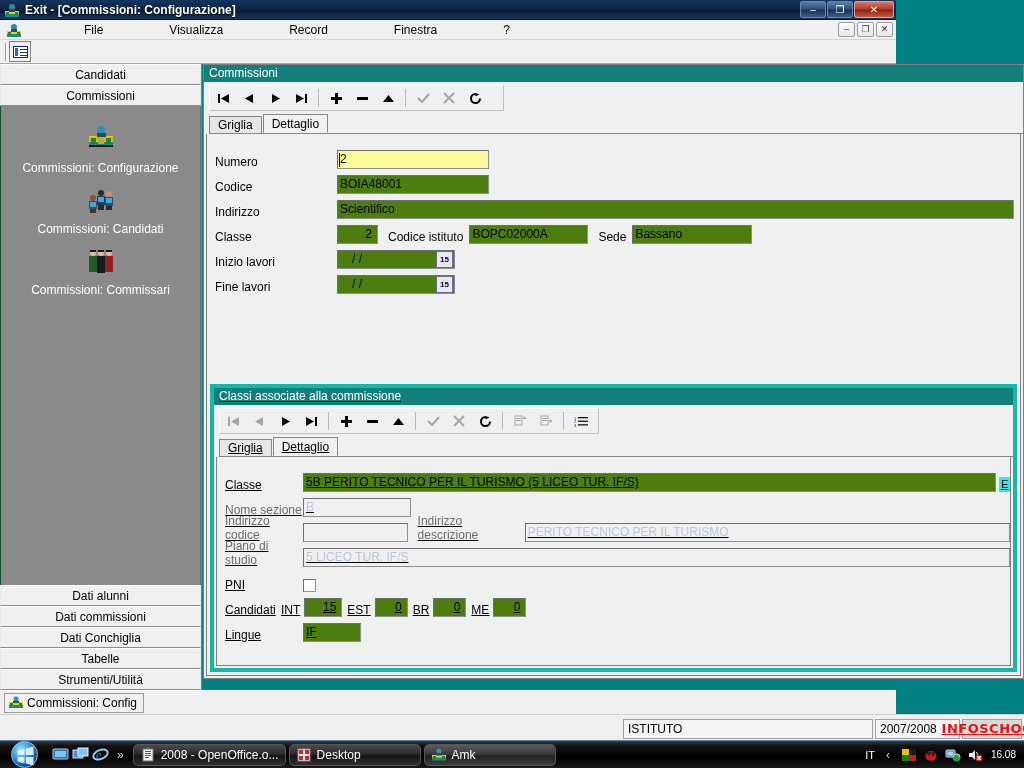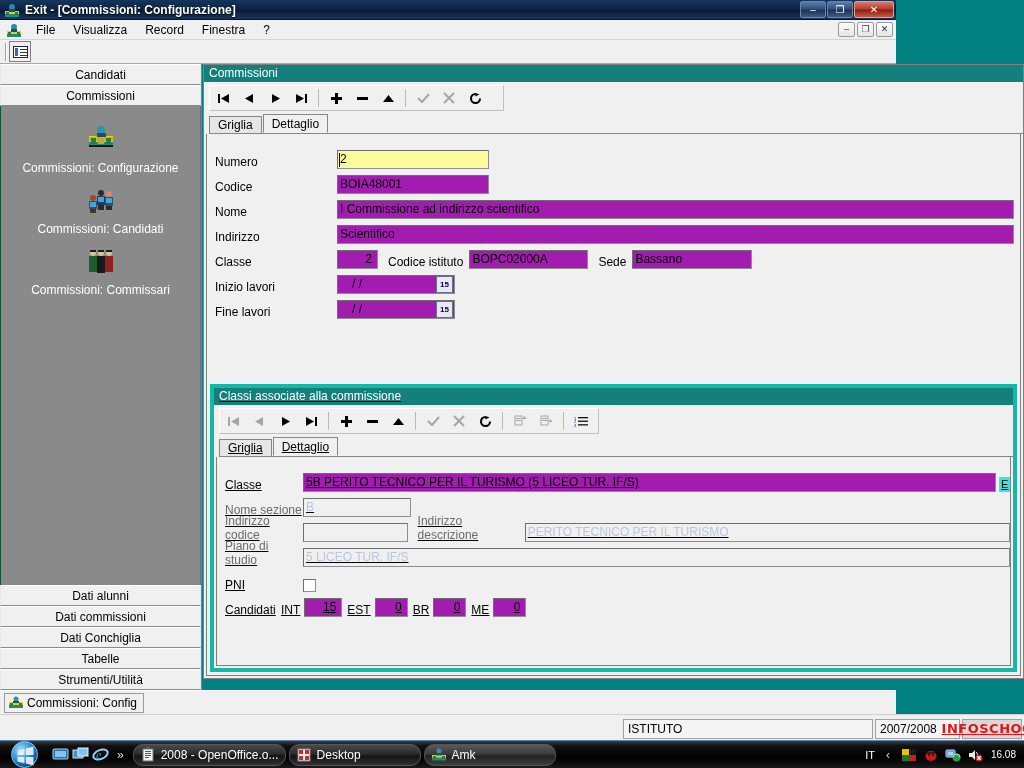--- a/index.html
+++ b/index.html
@@ -53,20 +53,21 @@
     background: linear-gradient(to bottom, #d47b6e 0%, #b43a27 48%, #8d1f10 52%, #c05a45 100%);
     border-color: #e0a090;
   }
 
   
   #menubar {
     height: 20px; background: #f0f0f0;
     display: flex; align-items: center;
     border-bottom: 1px solid #d5d5d5;
     position: relative;
+    gap: 48px;
   }
   #menubar .menu-ico { width: 18px; height: 16px; margin: 0 4px 0 5px; position: relative; }
   #menubar .menu-item {
     padding: 2px 9px; font-size: 12px; color: #000; cursor: default;
   }
   .mdi-btns { position: absolute; right: 3px; top: 2px; display: flex; gap: 2px; }
   .mdi-btn {
     width: 17px; height: 15px;
     background: linear-gradient(to bottom, #fcfcfc, #e6e6e6);
     border: 1px solid #9a9a9a; border-radius: 2px;
@@ -203,21 +204,21 @@
     border: 1px solid #808080;
     margin: 0 2px 2px 2px;
     border-top: none;
     position: relative;
     padding: 10px 0 0 0;
   }
   .frow { display: flex; align-items: flex-end; height: 25px; padding-left: 8px; }
   .flabel { font-size: 12px; color: #000; width: 122px; flex: 0 0 122px; }
   .flabel.gray { color: #6b6b6b; }
   .fin {
-    height: 19px; background: #a21caf;
+    height: 19px; background: #4d7c0f;
     border: 1px solid #8e8e8e;
     border-top-color: #6e6e6e; border-left-color: #6e6e6e;
     font-size: 12px; padding: 0 2px; line-height: 17px;
     color: #000; white-space: nowrap; overflow: hidden;
     font-family: "Liberation Sans", sans-serif;
   }
   .fin.yellow { background: #fdfa9b; }
   .fin.ro { background: #f0f0f0; color: #b9c7dd; }
   .fin.num { text-align: right; padding-right: 5px; }
   .fin.caret { position: relative; }
@@ -313,21 +314,21 @@
     background:
       linear-gradient(to bottom right, #e7f5ff 0 49%, transparent 49%) ;
     opacity:.0;
   }
   .qlaunch { display: flex; align-items: center; gap: 3px; padding: 0 4px; }
   .qli { width: 17px; height: 17px; position: relative; cursor: pointer; }
   .chev { color: #d8d8d8; font-size: 12px; padding: 0 5px; cursor: pointer; }
   .tbtn {
     height: 22px; min-width: 132px; margin-right: 3px;
     background: linear-gradient(to bottom, #4a4a4a 0%, #2a2a2a 45%, #141414 55%, #303030 100%);
-    border: 1px solid #565656; border-radius: 10px;
+    border: 1px solid #565656; border-radius: 5px;
     display: flex; align-items: center; padding: 0 6px;
     color: #fff; font-size: 12px; cursor: pointer;
     white-space: nowrap; overflow: hidden;
   }
   .tbtn .ti { width: 16px; height: 16px; margin-right: 5px; position: relative; flex: 0 0 16px; }
   #tray {
     margin-left: auto; display: flex; align-items: center; gap: 6px;
     padding-right: 8px; color: #fff; font-size: 11px;
   }
   .tray-ico { width: 16px; height: 16px; position: relative; cursor: pointer; }
@@ -536,24 +537,20 @@
           <div class="frow">
             <span class="flabel">Numero</span>
             <span class="fin yellow caret" style="width:152px">2</span>
           </div>
 
           <div class="frow">
             <span class="flabel">Codice</span>
             <span class="fin" style="width:152px">BOIA48001</span>
           </div>
 
-          <div class="frow">
-            <span class="flabel">Nome</span>
-            <span class="fin" style="width:677px">I Commissione ad indirizzo scientifico</span>
-          </div>
 
           <div class="frow">
             <span class="flabel">Indirizzo</span>
             <span class="fin" style="width:677px">Scientifico</span>
           </div>
 
           <div class="frow">
             <span class="flabel">Classe</span>
             <span class="fin num" style="width:41px">2</span>
             <span class="inl">Codice istituto</span>
@@ -710,20 +707,24 @@
                 <span class="inl tight" style="margin-left:0">INT</span>
                 <span class="fin num" style="width:38px">15</span>
                 <span class="inl tight">EST</span>
                 <span class="fin num" style="width:33px">0</span>
                 <span class="inl tight">BR</span>
                 <span class="fin num" style="width:33px">0</span>
                 <span class="inl tight">ME</span>
                 <span class="fin num" style="width:33px">0</span>
               </div>
 
+              <div class="frow">
+                <span class="flabel" style="width:78px;flex:0 0 78px">Lingue</span>
+                <span class="fin" style="width:58px">IF</span>
+              </div>
 
             </div>
           </div>
 
         </div>
       </div>
     </div>
   </div>
 
   <div id="taskstrip">

